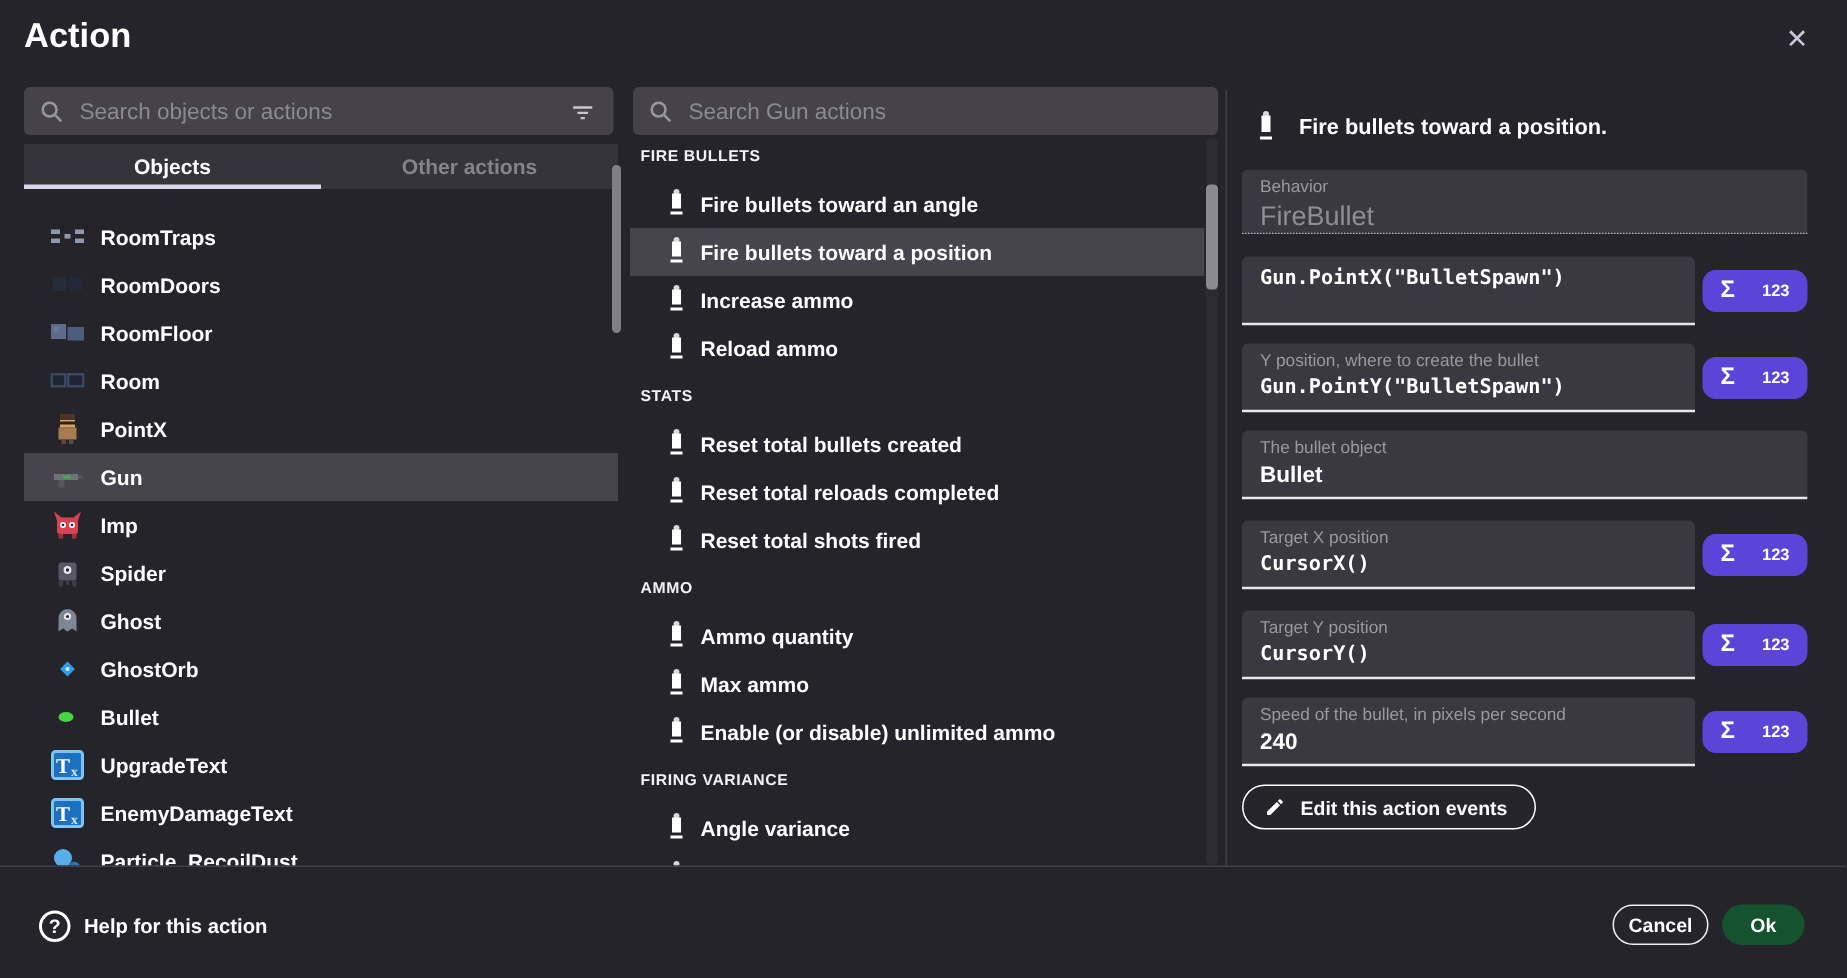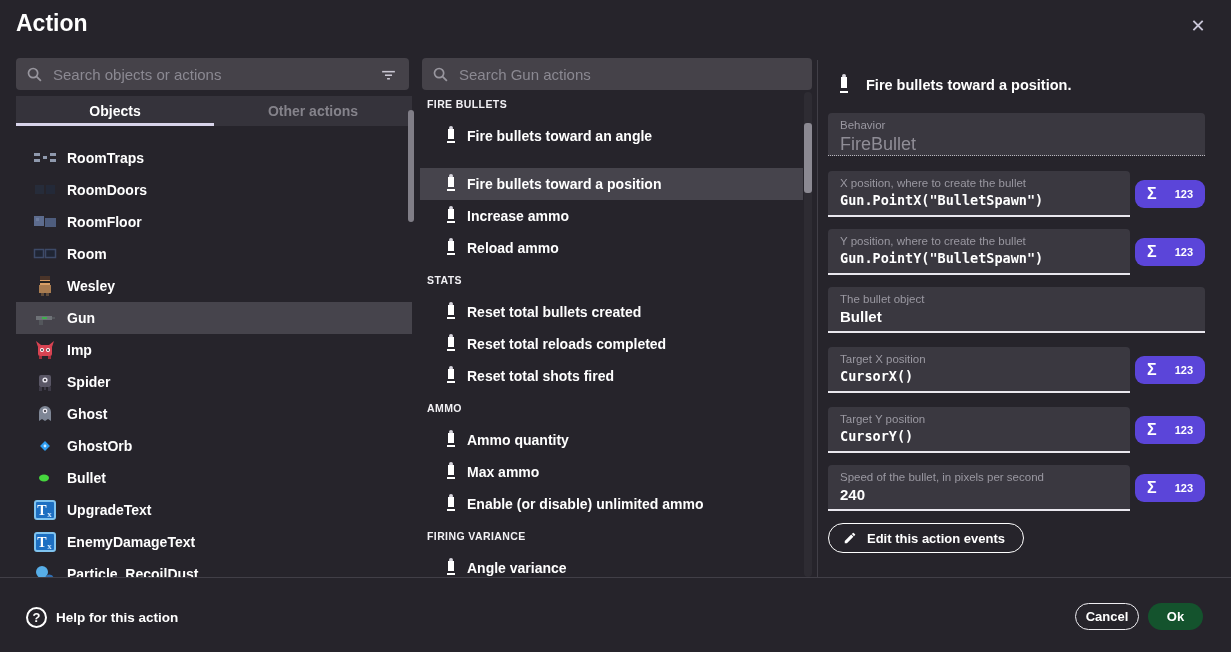--- a/index.html
+++ b/index.html
@@ -68,21 +68,21 @@
     overflow: hidden;
   }
   .section-header {
     height: 32px; display: flex; align-items: center; padding-left: 7px;
     font-size: 10.5px; font-weight: bold; letter-spacing: 0.4px; color: #f2f1f5;
   }
   .action-row {
     height: 32px; display: flex; align-items: center; padding-left: 25px;
     cursor: pointer;
   }
-  .action-row.selected { background: #46444c; margin-top: 16px; }
+  .action-row.selected { background: #46444c; }
   .action-icon { width: 12px; height: 20px; margin-right: 10px; flex: 0 0 auto; }
   .action-label { font-size: 14px; font-weight: bold; color: #fff; white-space: nowrap; }
   
   .scroll-thumb { position: absolute; border-radius: 3px; background: #807e87; }
   #left-thumb { left: 408px; top: 110px; width: 6px; height: 112px; }
   #mid-track  { position: absolute; left: 804px; top: 92px; width: 8px; height: 485px; background: #2e2c33; border-radius: 4px; }
   #mid-thumb  { left: 804px; top: 123px; width: 8px; height: 70px; background: #8b8992; }
   
   .v-divider { position: absolute; left: 817px; top: 60px; width: 1px; height: 517px; background: #413f47; }
   .h-divider { position: absolute; left: 0; top: 577px; width: 1231px; height: 1px; background: #413f47; }
@@ -223,21 +223,21 @@
     <span class="obj-icon">
         <svg width="24" height="24" viewBox="0 0 24 24">
           <rect x="7" y="2" width="10" height="4" fill="#4a3429"></rect>
           <rect x="7" y="6" width="10" height="5" fill="#d9a066"></rect>
           <rect x="7" y="7" width="10" height="2" fill="#26221f"></rect>
           <rect x="6" y="11" width="12" height="8" fill="#a97c50"></rect>
           <rect x="8" y="19" width="3" height="3" fill="#5d4a3a"></rect>
           <rect x="13" y="19" width="3" height="3" fill="#5d4a3a"></rect>
         </svg>
       </span>
-    <span class="obj-label">Wesley</span>
+    <span class="obj-label">PointX</span>
   </div>
     <div class="obj-row selected">
     <span class="obj-icon">
         <svg width="24" height="24" viewBox="0 0 24 24">
           <rect x="3" y="10" width="16" height="4" fill="#6e7277"></rect>
           <rect x="19" y="11" width="3" height="2" fill="#54575c"></rect>
           <rect x="6" y="14" width="4" height="5" fill="#54575c"></rect>
           <rect x="9" y="11" width="5" height="2" fill="#3fae4e"></rect>
         </svg>
       </span>
@@ -451,21 +451,20 @@
   <div id="fields-container">
       <div class="field-row" style="margin-top: 15px;">
     <div class="field-box disabled">
       <div class="field-label">Behavior</div>
       <div class="field-value">FireBullet</div>
     </div>
 
   </div>
       <div class="field-row has-sigma" style="margin-top: 15px;">
     <div class="field-box">
-      <div class="field-label">X position, where to create the bullet</div>
       <div class="field-value mono">Gun.PointX("BulletSpawn")</div>
     </div>
     <button class="sigma-btn">
       <span class="sigma">Σ</span>
       <span class="badge123">123</span>
     </button>
   </div>
       <div class="field-row has-sigma" style="margin-top: 12px;">
     <div class="field-box">
       <div class="field-label">Y position, where to create the bullet</div>

